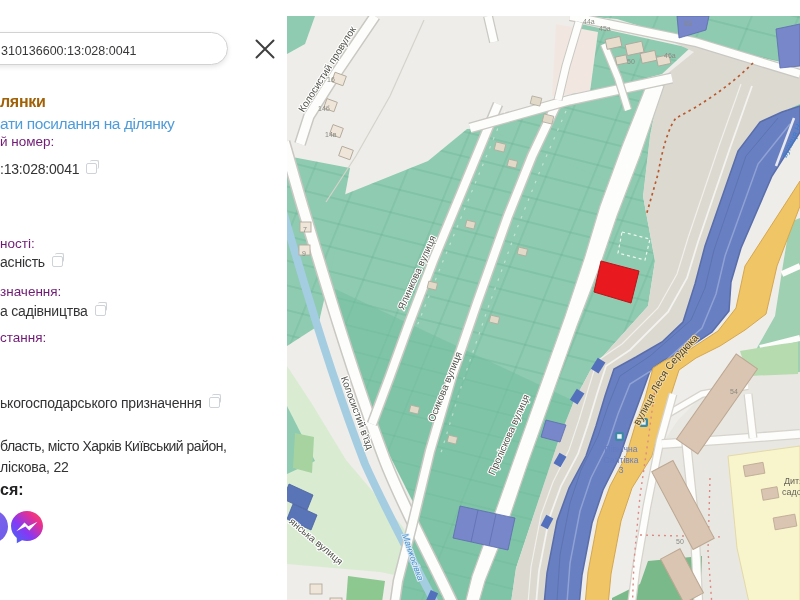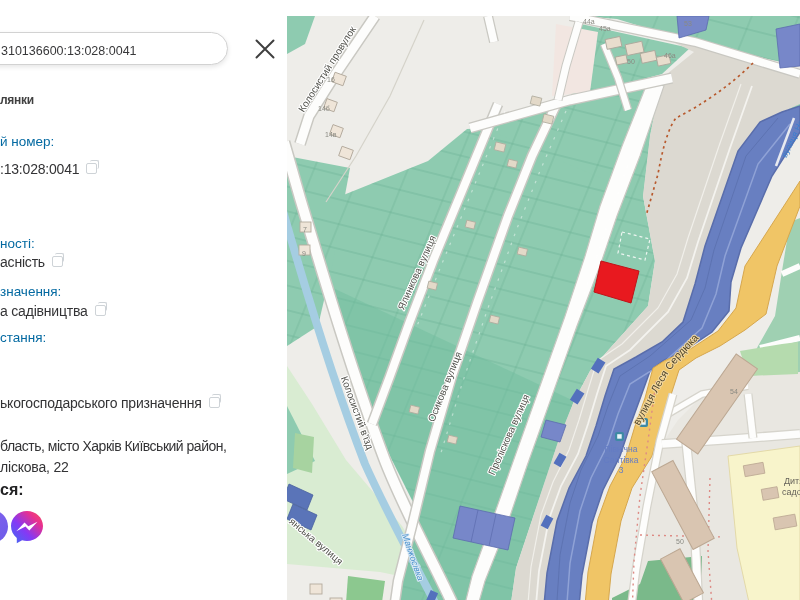--- a/index.html
+++ b/index.html
@@ -1,40 +1,41 @@
 <!DOCTYPE html>
 <html><head>
 <meta charset="utf-8">
 <style>
   html,body{margin:0;padding:0;}
   #app{position:relative;width:800px;height:600px;overflow:hidden;background:#fff;font-family:"Liberation Sans",sans-serif;margin-top:16px;}
   #panel{position:absolute;left:0;top:0;width:287px;height:600px;background:#fff;z-index:5;}
   #map{position:absolute;left:287px;top:0;width:513px;height:600px;}
   .t{position:absolute;white-space:nowrap;}
-  .grey{color:#0369a1;font-size:13.5px;}
+  .grey{color:#701a75;font-size:13.5px;}
   .val{color:#333335;font-size:14px;letter-spacing:-0.2px;}
   .copy{display:inline-block;width:9px;height:9px;border:1.3px solid #ced3d7;border-radius:2px;position:relative;margin-left:7px;}
   .copy:before{content:"";position:absolute;left:2.5px;top:-4px;width:8px;height:8px;border:1.3px solid #ced3d7;border-radius:2px;border-left:none;border-bottom:none;}
 </style>
 </head>
 <body>
 <div id="app">
 
   <div id="panel">
 
     <div style="position:absolute;left:-24px;top:16px;width:252px;height:33px;border:1.5px solid #d2d2d2;border-radius:17px;box-sizing:border-box;box-shadow:0 2px 5px rgba(0,0,0,0.10);background:#fff;"></div>
 
     <div class="t" style="left:1px;top:28px;font-size:12.5px;color:#38383a;">310136600:13:028:0041</div>
 
     <svg style="position:absolute;left:253px;top:21px;" width="24" height="24" viewBox="0 0 24 24">
         <path d="M3.5 3.5 L20.5 20.5 M20.5 3.5 L3.5 20.5" stroke="#3f3f3f" stroke-width="2" stroke-linecap="round"></path>
       </svg>
 
-    <div class="t" style="left:0px;top:77px;font-size:12px;letter-spacing:-0.3px;font-weight:bold;color:#404040;">лянки</div>
-
+    <div class="t" style="left:0px;top:77px;font-size:16px;letter-spacing:-0.3px;font-weight:bold;color:#a16207;">лянки</div>
+
+    <div class="t" style="left:0px;top:99px;font-size:15.5px;letter-spacing:-0.4px;color:#4e9cd8;">ати посилання на ділянку</div>
 
     <div class="t grey" style="left:0px;top:118px;">й номер:</div>
 
     <div class="t val" style="left:0px;top:145px;">:13:028:0041<span class="copy"></span></div>
 
     <div class="t grey" style="left:0px;top:220px;text-align:right;">ності:</div>
 
     <div class="t val" style="left:0px;top:238px;">асність<span class="copy"></span></div>
 
     <div class="t grey" style="left:0px;top:268px;">значення:</div>

